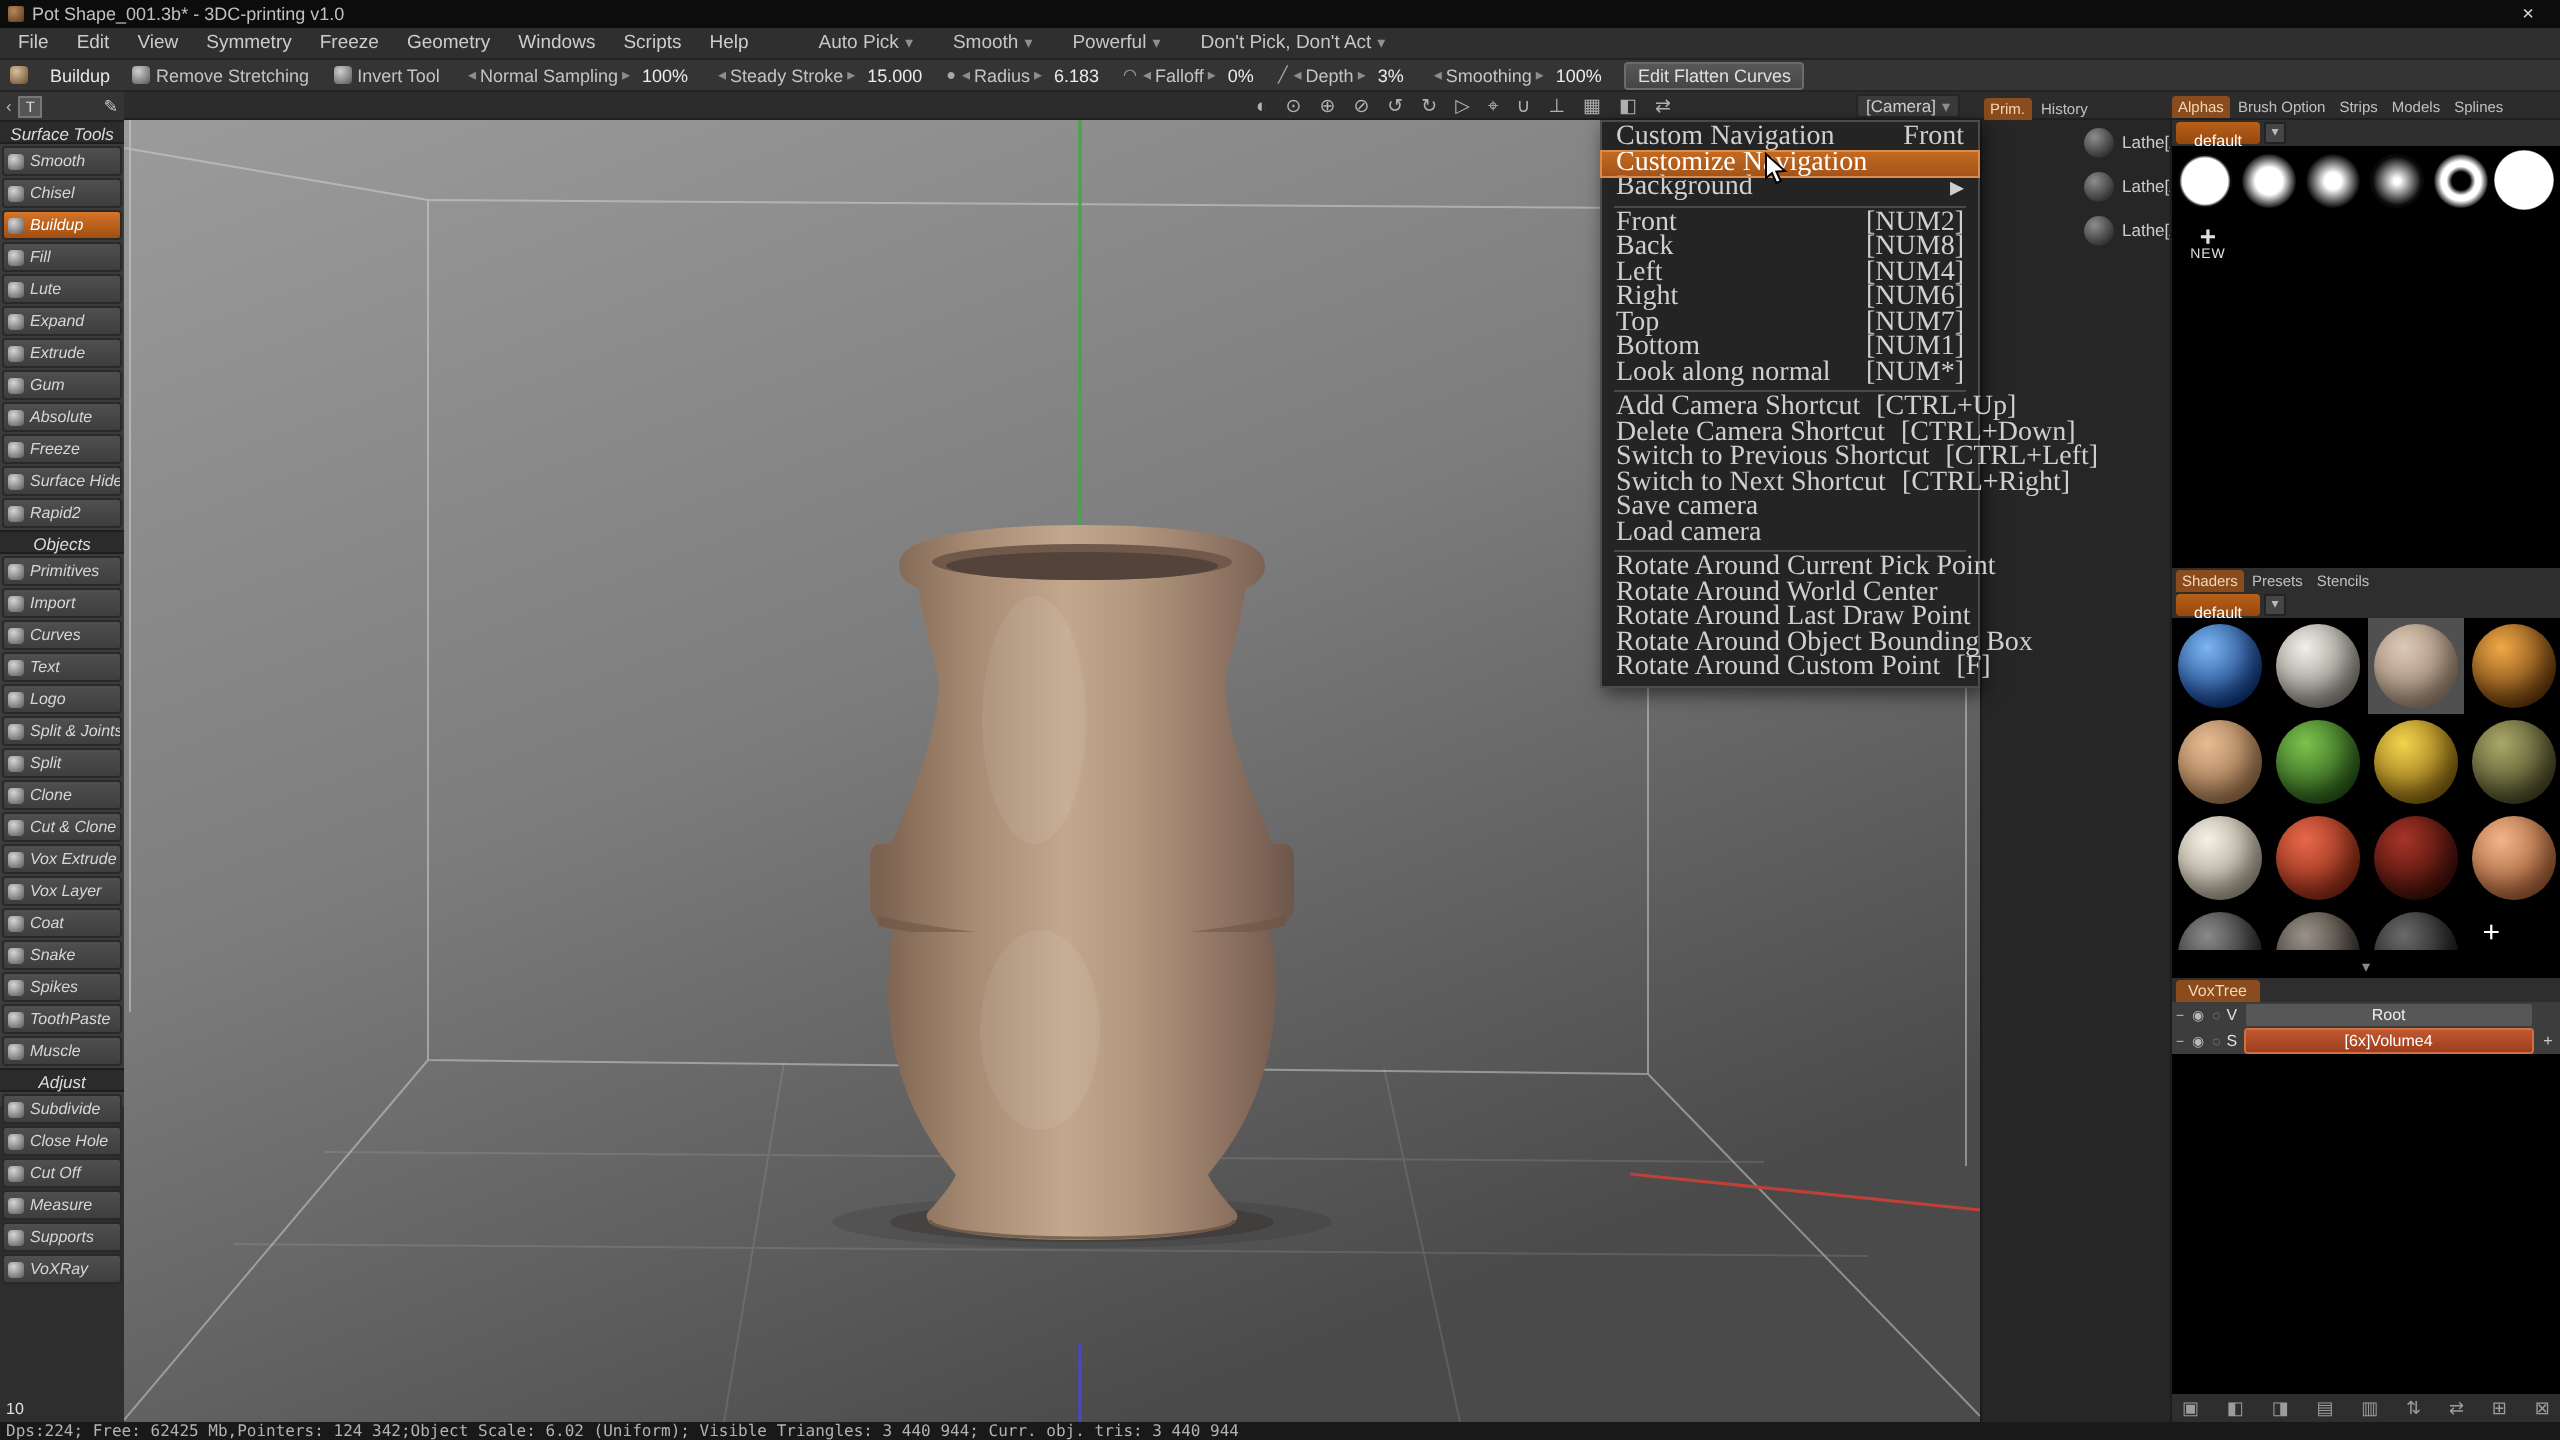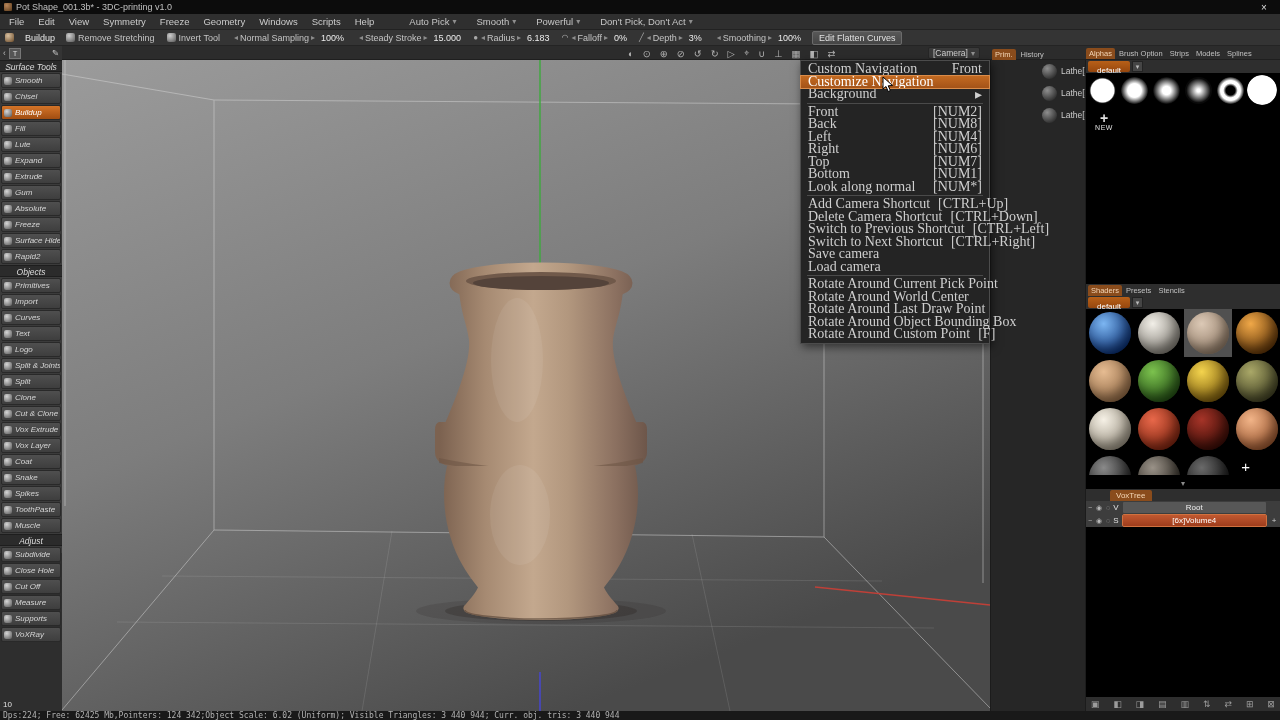--- a/index.html
+++ b/index.html
@@ -91,21 +91,21 @@
   .newlbl{font-size:7px;letter-spacing:.5px;}
   .shader-tabs{height:12px;display:flex;align-items:flex-end;gap:1px;padding-left:2px;background:#2e2e2e;flex:none;}
   .shader-area{height:180px;background:#000;position:relative;flex:none;}
   .sgrid{display:grid;grid-template-columns:repeat(4,48.75px);}
   .shader-cell{width:48.75px;height:48px;display:flex;align-items:center;justify-content:center;}
   .sphere{width:42px;height:42px;border-radius:50%;background:radial-gradient(circle at 35% 28%,var(--c1,#888),var(--c2,#111) 78%);box-shadow:inset -5px -7px 10px rgba(0,0,0,.35);}
   .shader-cell.selected{background:#505050;}
   .sgrid.partial{height:22px;overflow:hidden;}
   .more-plus{position:absolute;right:30px;bottom:15px;color:#fff;font-size:15px;line-height:14px;}
   .scroll-hint{position:absolute;left:50%;bottom:1px;transform:translateX(-50%);color:#8a8a8a;font-size:8px;line-height:8px;}
-  .vox-tabrow{height:12px;display:flex;align-items:flex-end;background:#2e2e2e;padding-left:2px;flex:none;margin-left:22px;}
+  .vox-tabrow{height:12px;display:flex;align-items:flex-end;background:#2e2e2e;padding-left:2px;flex:none;}
   .vox-tab{background:#8a4c1c;color:#f4d6b6;font-size:8px;padding:1px 6px;border-radius:2px 2px 0 0;}
   .vox-row{height:13px;display:flex;align-items:center;gap:2px;font-size:8px;color:#b8b8b8;background:#3d3d3d;padding:0 2px;flex:none;}
   .vox-icons{font-size:7px;letter-spacing:1px;}
   .vox-letter{color:#e0e0e0;}
   .vox-label{flex:1;text-align:center;height:11px;line-height:11px;margin:0 2px;background:#575757;border-radius:1px;color:#eee;white-space:nowrap;overflow:hidden;}
   .vox-row.selected .vox-label{background:linear-gradient(#c05830,#9e3d1d);outline:1px solid #d0713f;color:#fff;}
   .vox-plus{width:8px;color:#ccc;text-align:center;}
   .vox-space{flex:1;background:#000;}
   .bottom-icons{height:14px;background:#2e2e2e;display:flex;align-items:center;justify-content:space-between;padding:0 5px;color:#9c9c9c;font-size:9px;flex:none;}
 

